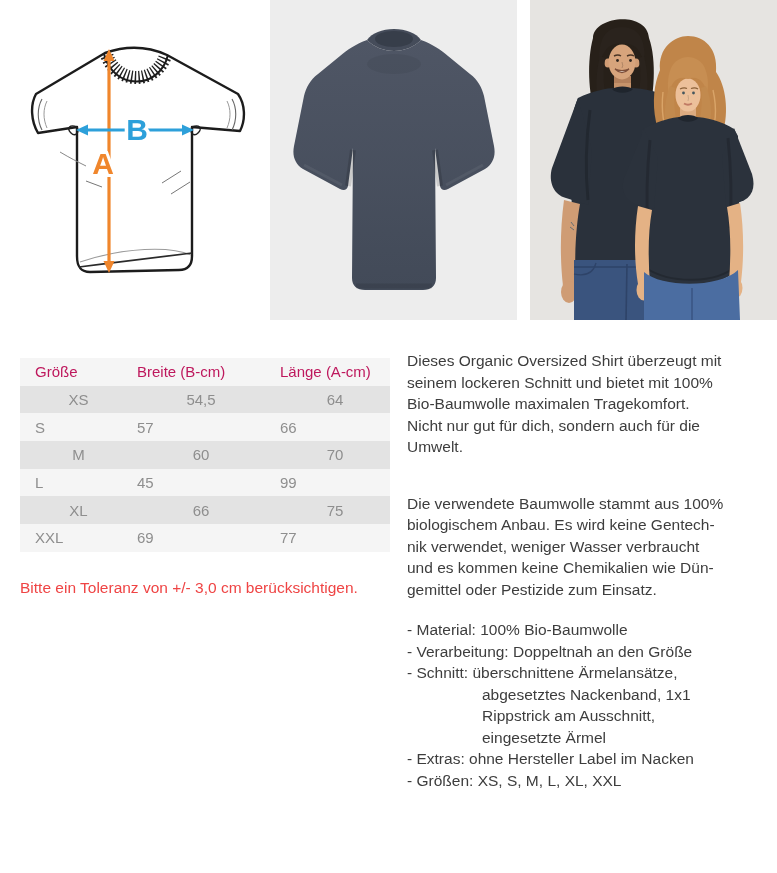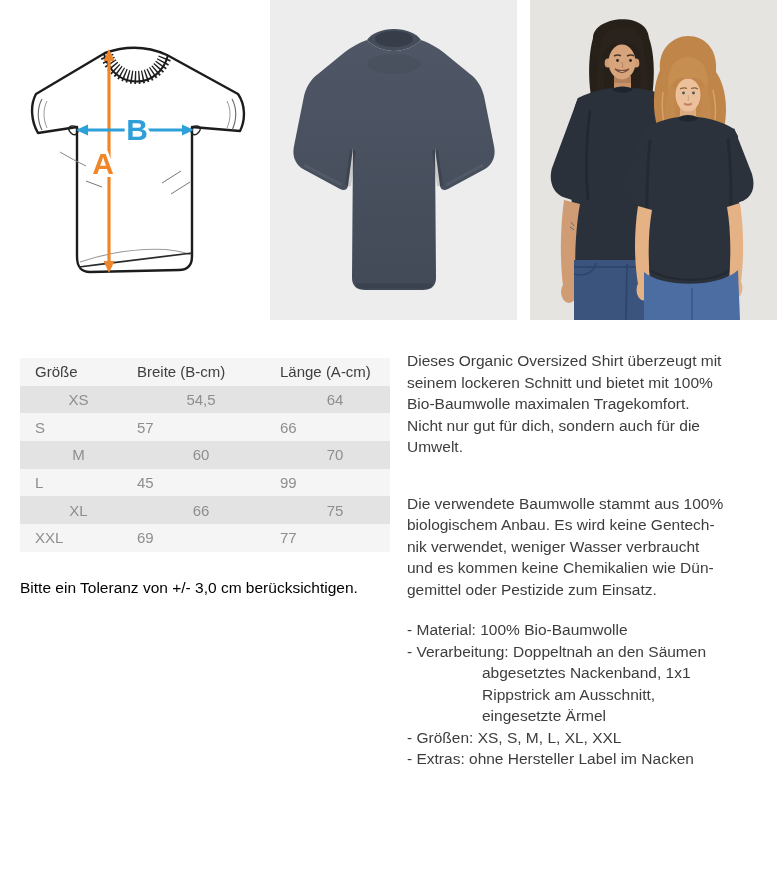--- a/index.html
+++ b/index.html
@@ -8,26 +8,26 @@
   svg{display:block;}
   .diagram{position:absolute;left:0;top:0;}
   .photo-product{position:absolute;left:270px;top:0;}
   .photo-models{position:absolute;left:530px;top:0;}
 
   table.size-table{position:absolute;left:20px;top:358px;width:370px;border-collapse:collapse;
         table-layout:fixed;font-size:15px;}
   table.size-table col.c1{width:102px;} table.size-table col.c2{width:143px;} table.size-table col.c3{width:125px;}
   table.size-table th,table.size-table td{height:27.7px;padding:0 0 0 15px;text-align:left;
         font-weight:normal;vertical-align:middle;}
-  table.size-table thead th{background:#f5f5f5;color:#404040;}
+  table.size-table thead th{background:#f5f5f5;color:#be185d;}
   table.size-table td{color:#8e8e8e;}
   table.size-table tr.odd td{background:#e3e3e3;text-align:center;}
   table.size-table tr.even td{background:#f5f5f5;}
 
-  .tolerance{position:absolute;left:20px;top:579px;width:390px;font-size:15.5px;color:#000000;}
+  .tolerance{position:absolute;left:20px;top:579px;width:390px;font-size:15.5px;color:#ef4444;}
 
   .description{position:absolute;left:407px;top:340px;width:366px;font-size:15.5px;
         line-height:21.5px;color:#3d3d3d;}
   .para{margin:0;white-space:pre-line;}
   .p1{margin-top:10px;}
   .p2{margin-top:35px;}
   .specs{margin-top:19px;}
   .spec-line{min-height:21.5px;}
   .spec-line.indent{padding-left:75px;}
 </style>
@@ -240,22 +240,23 @@
 Bio-Baumwolle maximalen Tragekomfort.
 Nicht nur gut für dich, sondern auch für die
 Umwelt.</p>
     <p class="para p2">Die verwendete Baumwolle stammt aus 100%
 biologischem Anbau. Es wird keine Gentech-
 nik verwendet, weniger Wasser verbraucht
 und es kommen keine Chemikalien wie Dün-
 gemittel oder Pestizide zum Einsatz.</p>
     <div class="specs">
       <div class="spec-line">- Material: 100% Bio-Baumwolle</div>
-      <div class="spec-line">- Verarbeitung: Doppeltnah an den Säumen</div>
+      <div class="spec-line">- Verarbeitung: Doppeltnah an den Größe</div>
+      <div class="spec-line">- Schnitt: überschnittene Ärmelansätze,</div>
       <div class="spec-line indent">abgesetztes Nackenband, 1x1</div>
       <div class="spec-line indent">Rippstrick am Ausschnitt,</div>
       <div class="spec-line indent">eingesetzte Ärmel</div>
+      <div class="spec-line">- Extras: ohne Hersteller Label im Nacken</div>
       <div class="spec-line">- Größen: XS, S, M, L, XL, XXL</div>
-      <div class="spec-line">- Extras: ohne Hersteller Label im Nacken</div>
     </div>
   </div>
 
 </div>
 
 </body></html>

